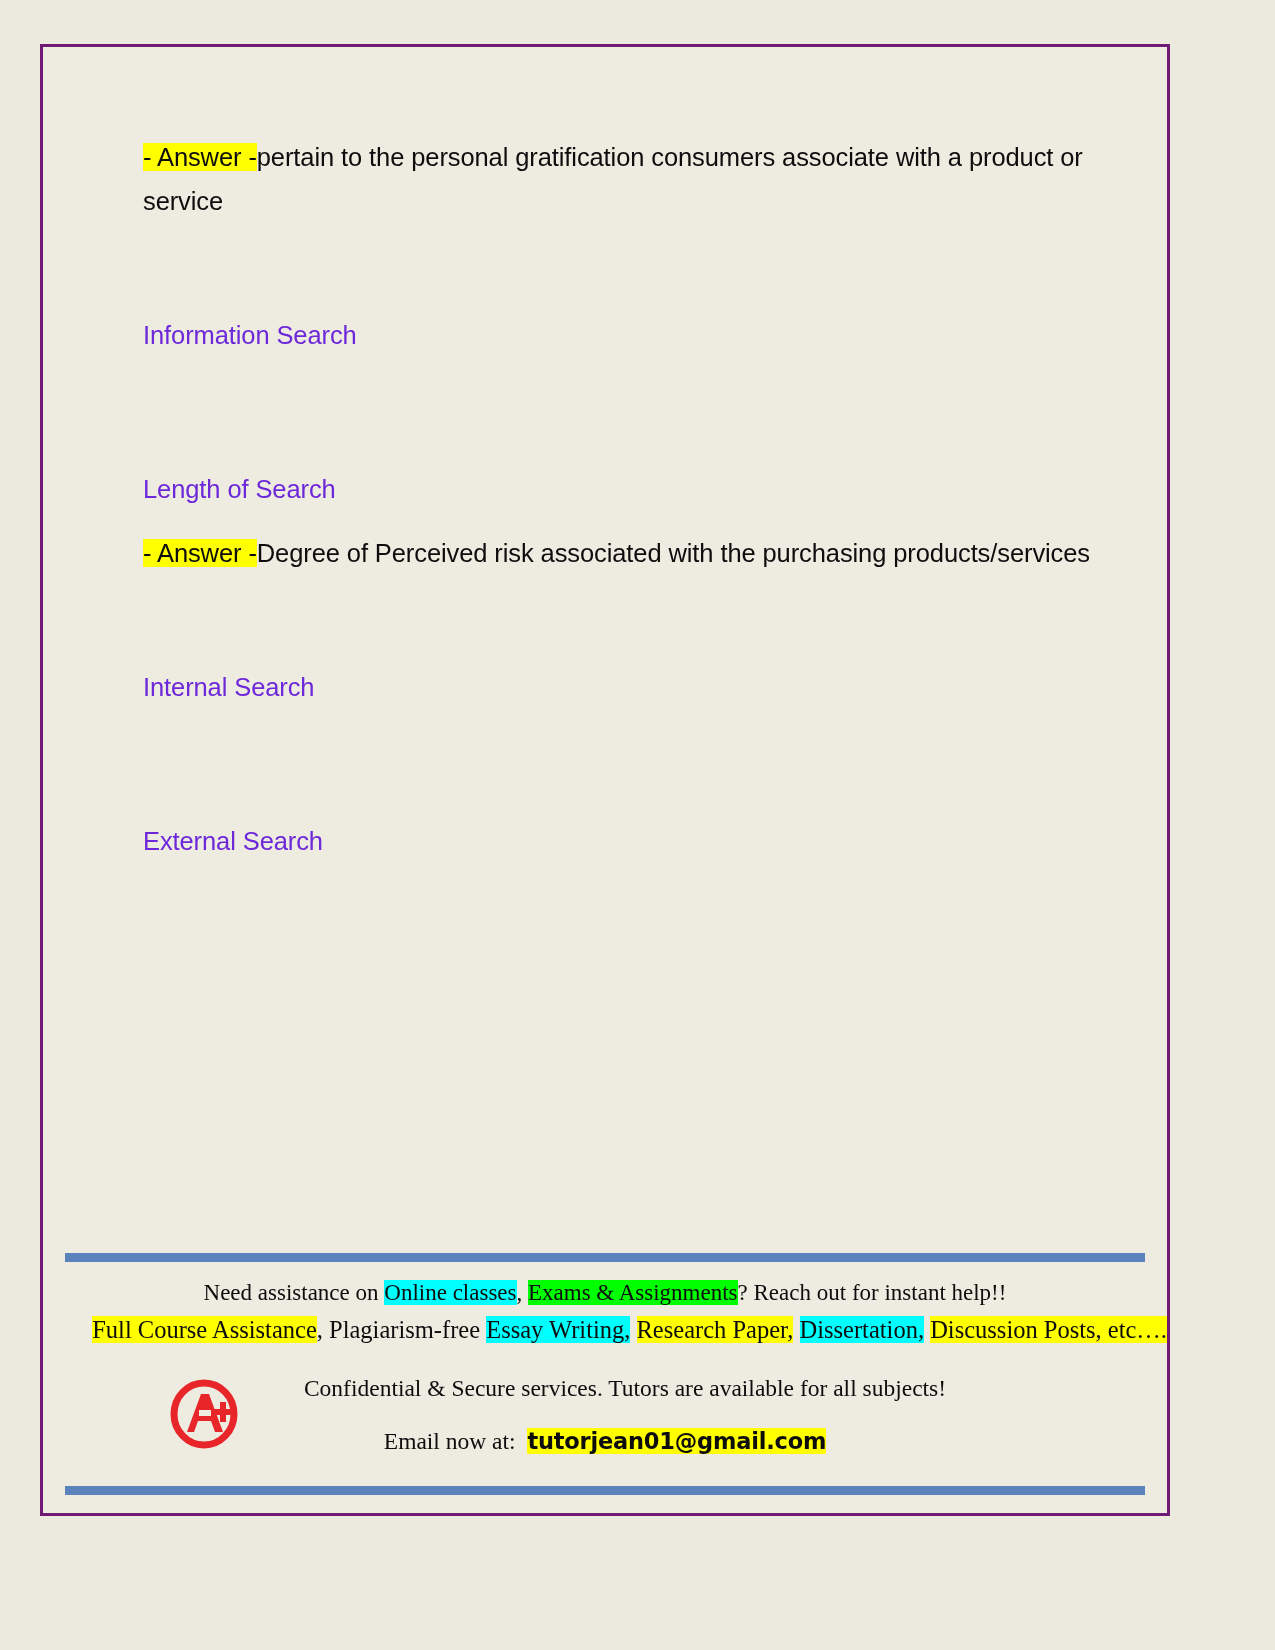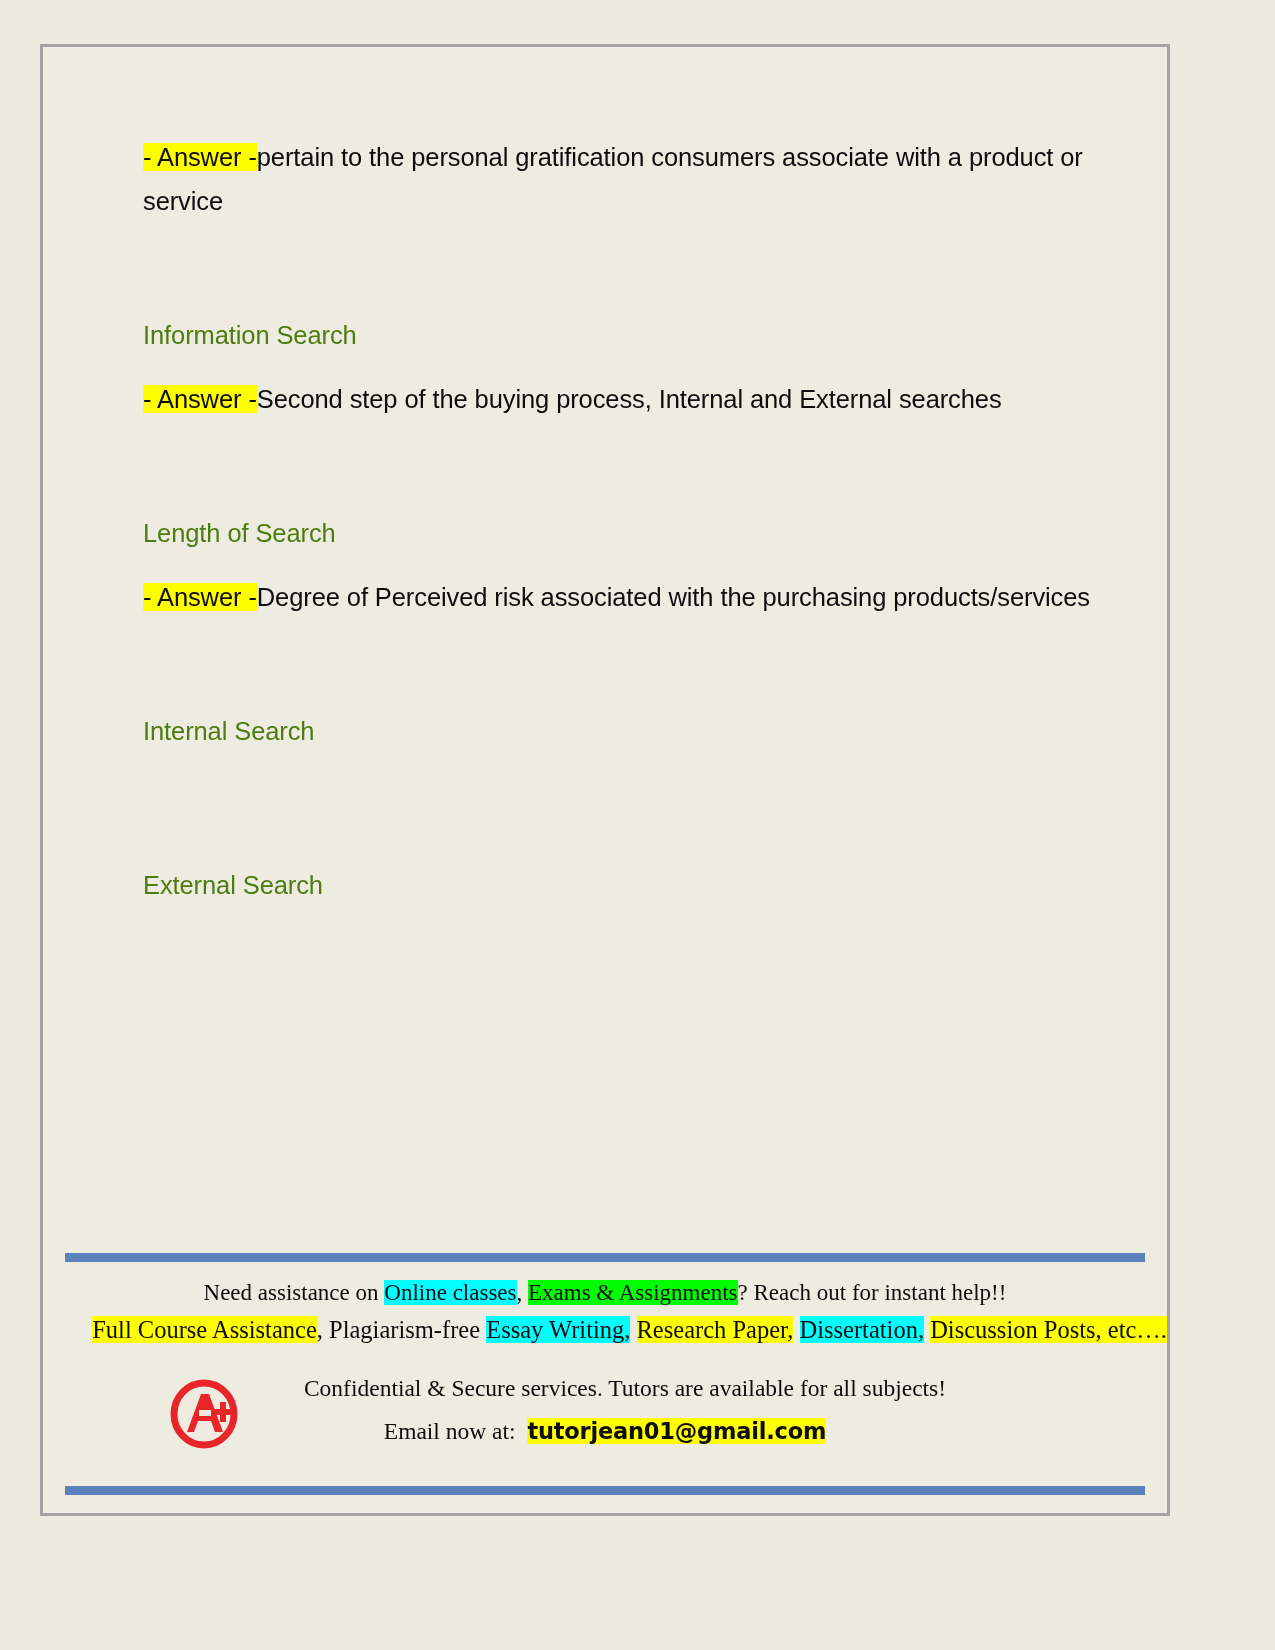--- a/index.html
+++ b/index.html
@@ -14,21 +14,21 @@
     overflow: hidden;
   }
 
   
   .page {
     position: absolute;
     left: 40px;
     top: 44px;
     width: 1130px;
     height: 1472px;
-    border: 3px solid #a3a3a3;
+    border: 3px solid #701a75;
     background: #eeebe1;
     box-sizing: border-box;
   }
 
   .page-inner {
     position: absolute;
     left: 0; top: 0; right: 0; bottom: 0;
     padding: 0;
   }
 
@@ -45,21 +45,21 @@
     line-height: 44px;
     color: #0d0d0d;
     font-family: "Liberation Sans", sans-serif;
     letter-spacing: -0.1px;
     margin: 0;
   }
 
   .heading {
     font-size: 25.5px;
     line-height: 44px;
-    color: #4d7c0f;
+    color: #6d28d9;
     font-family: "Liberation Sans", sans-serif;
     letter-spacing: -0.1px;
     margin: 0;
   }
 
   .hl-yellow { background: #ffff00; }
   .hl-cyan   { background: #00ffff; }
   .hl-green  { background: #00ff00; }
 
   .block { margin-bottom: 0; }
@@ -120,21 +120,21 @@
 
   .f-line3 {
     font-size: 23.5px;
     line-height: 36px;
     padding-left: 40px;
   }
 
   .f-line4 {
     font-size: 23.5px;
     line-height: 38px;
-    margin-top: 6px;
+    margin-top: 16px;
   }
 
   .email {
     font-family: "DejaVu Sans", sans-serif;
     font-weight: bold;
     font-size: 22.5px;
     background: #ffff00;
     letter-spacing: -0.2px;
   }
 
@@ -157,21 +157,20 @@
 
       <div class="block">
         <p class="para"><span class="hl-yellow">- Answer -</span><span>pertain to the personal gratification consumers associate with a product or service</span></p>
       </div>
 
       <div class="gap-lg"></div>
 
       <div class="block">
         <p class="heading">Information Search</p>
         <div class="gap-sm"></div>
-        <p class="para"><span class="hl-yellow">- Answer -</span><span>Second step of the buying process, Internal and External searches</span></p>
       </div>
 
       <div class="gap-lg"></div>
 
       <div class="block">
         <p class="heading">Length of Search</p>
         <div class="gap-sm"></div>
         <p class="para"><span class="hl-yellow">- Answer -</span><span>Degree of Perceived risk associated with the purchasing products/services</span></p>
       </div>
 

